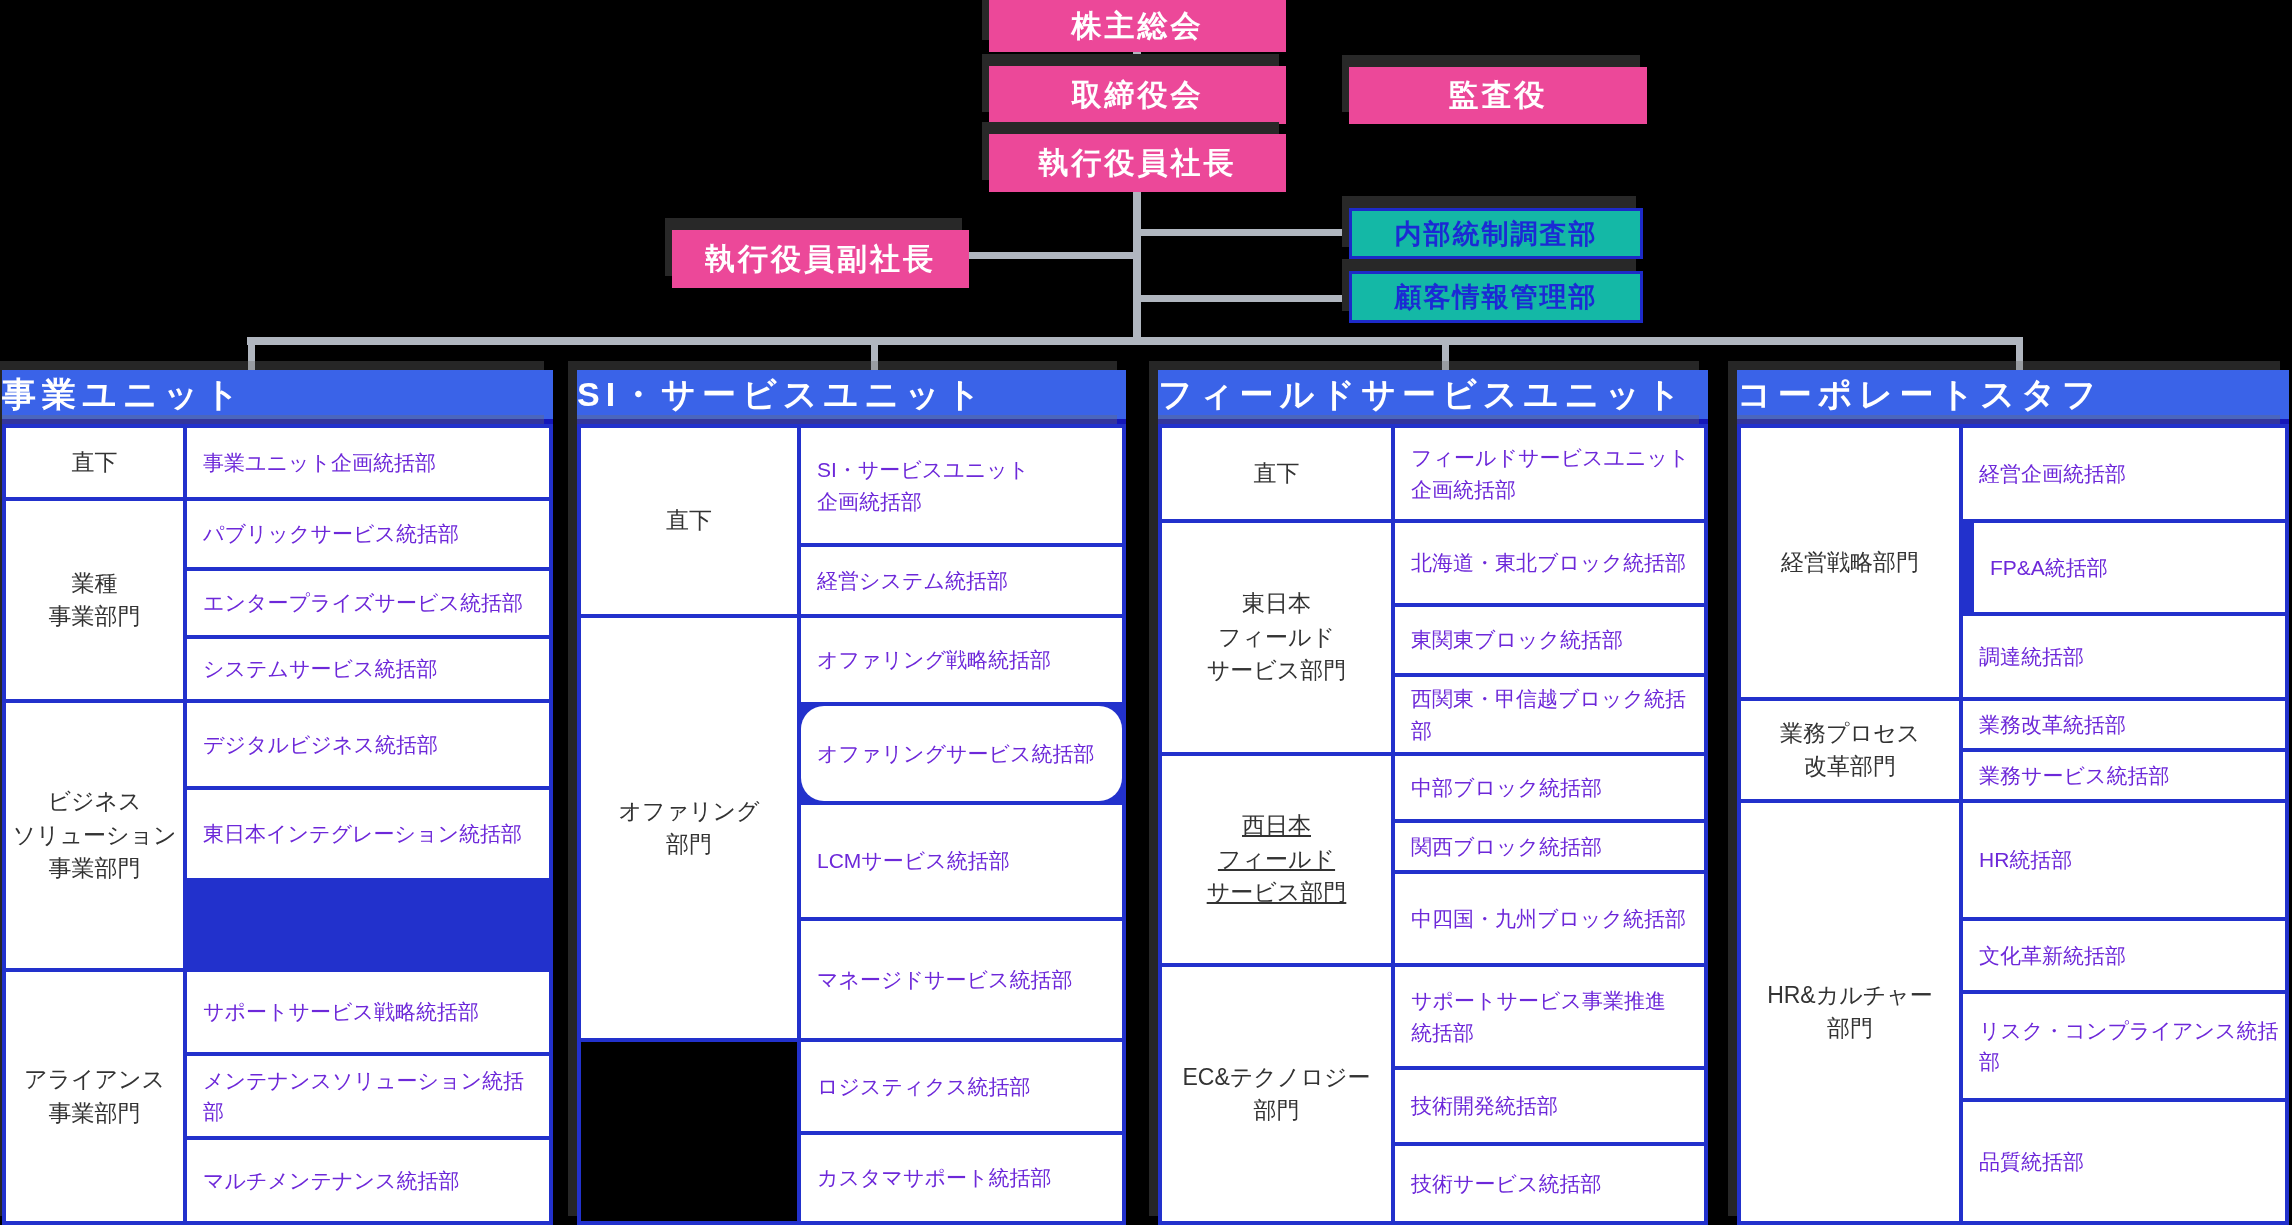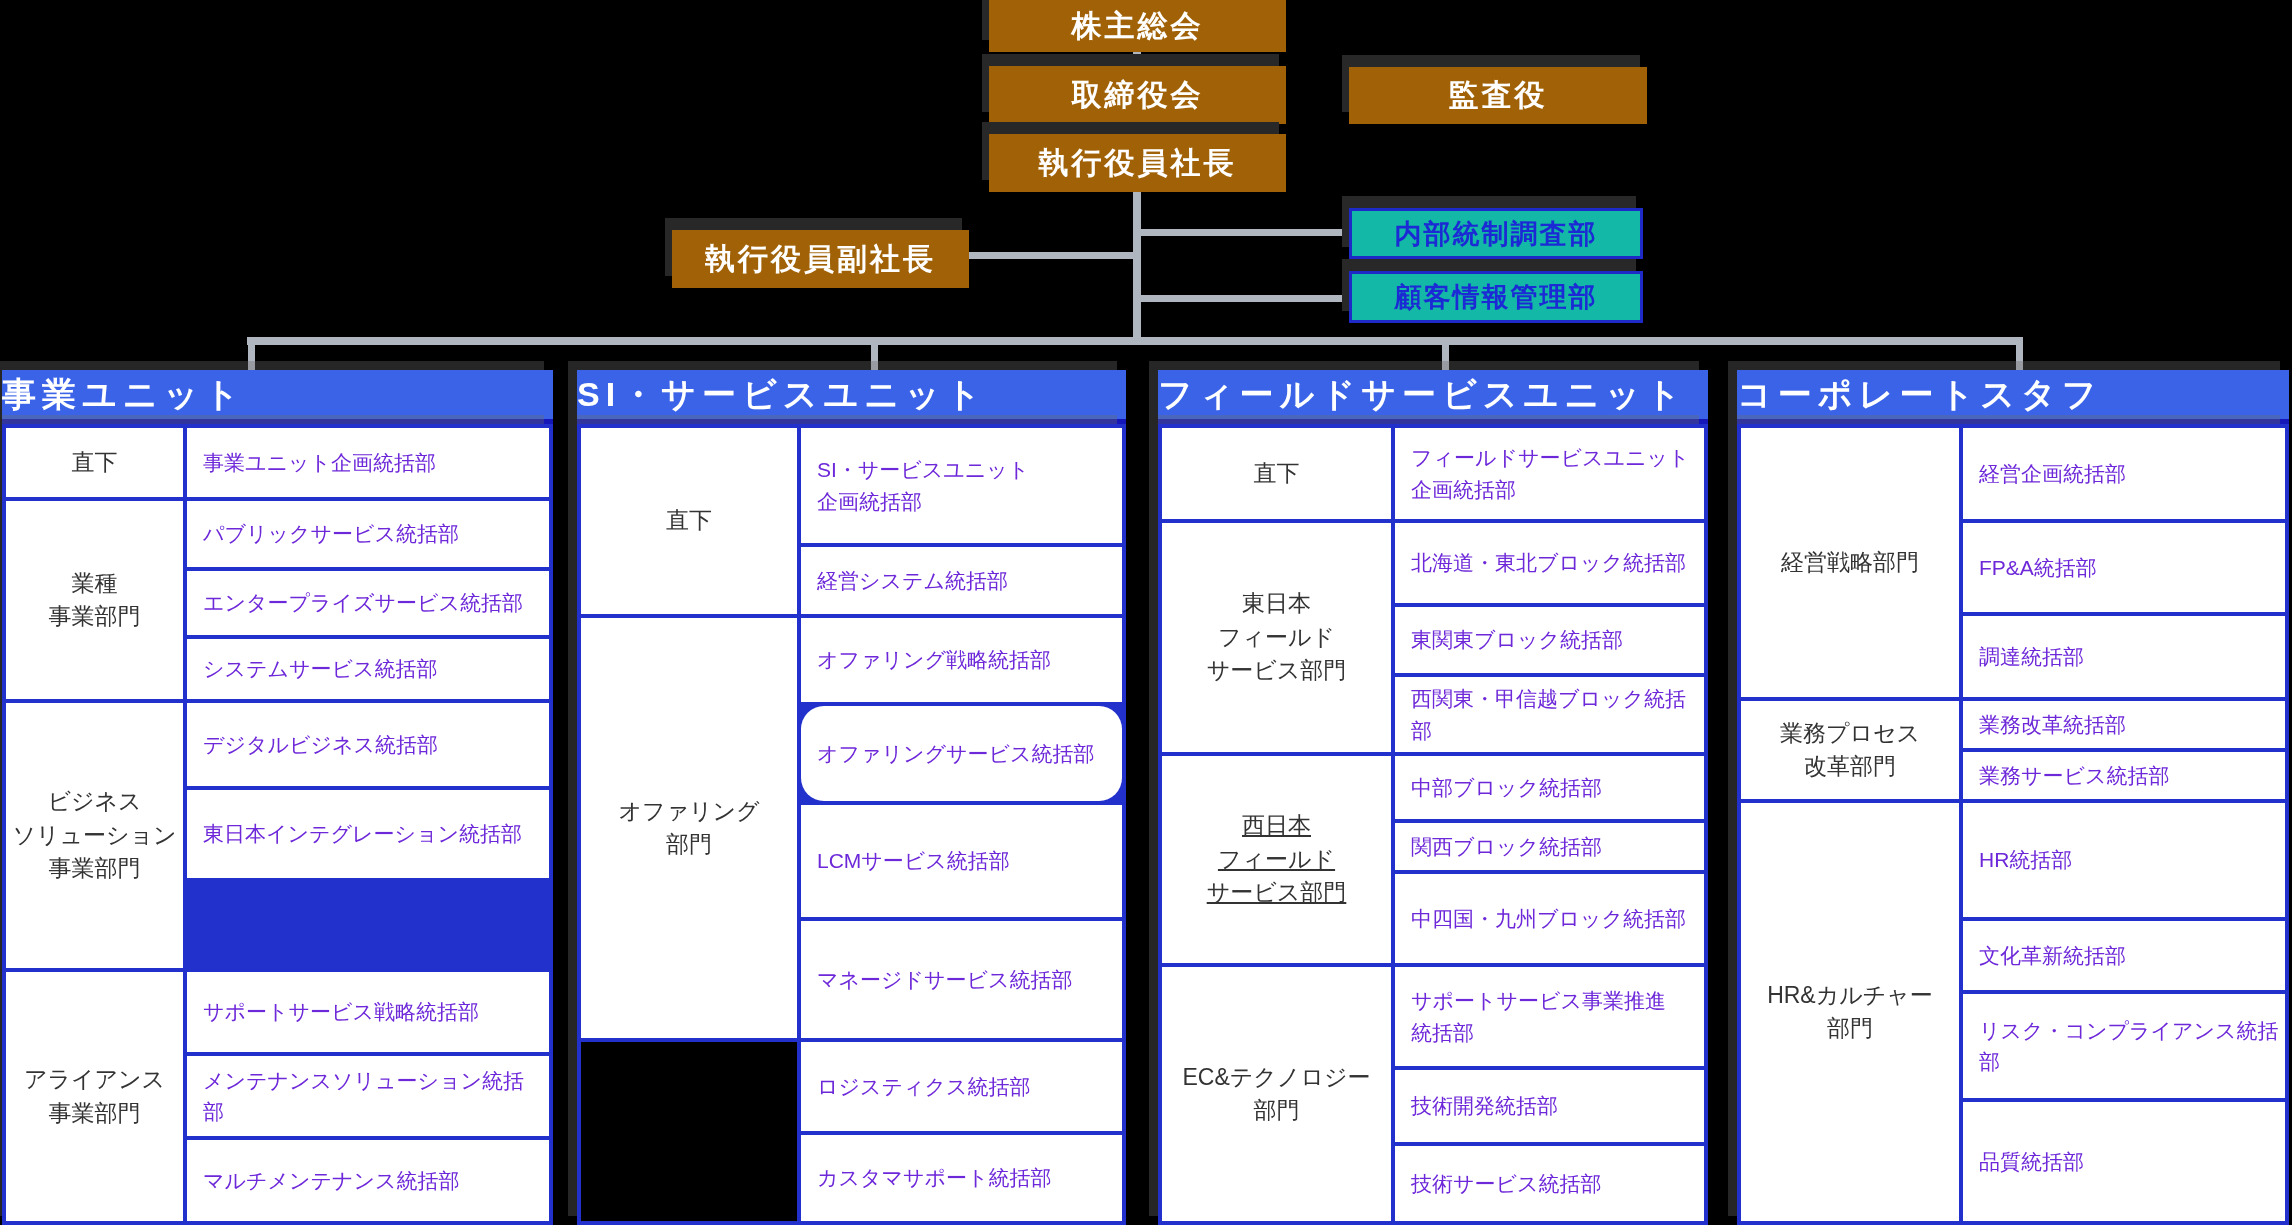--- a/index.html
+++ b/index.html
@@ -1,21 +1,21 @@
 <!DOCTYPE html>
 <html><head>
 <meta charset="utf-8">
 <style>
   html,body { margin:0; padding:0; background:#000; }
   #stage {
     position:relative; width:2292px; height:1225px; background:#000000;
     font-family:"Liberation Sans","DejaVu Sans",sans-serif; overflow:hidden;
   }
   .solid-box {
-    position:absolute; background:#a16207; color:#ffffff; font-weight:bold;
+    position:absolute; background:#ec4899; color:#ffffff; font-weight:bold;
     font-size:30px; letter-spacing:3px; display:flex; align-items:center;
     justify-content:center; box-shadow:-7px -12px 0 #282828; box-sizing:border-box;
   }
   .outline-box {
     position:absolute; background:#14b8a6; border:3px solid #1d2ac8; color:#1b2ad4;
     font-weight:bold; font-size:27px; letter-spacing:2px; display:flex;
     align-items:center; justify-content:center; box-sizing:border-box;
     box-shadow:-7px -12px 0 #282828;
   }
   .conn { position:absolute; background:#b0b6bf; }
@@ -154,21 +154,21 @@
     <div class="cell dept-cell" style="grid-row:10;">技術サービス統括部</div>
   </div>
 
   <div class="unit-table" style="left:1737px; width:552px; grid-template-columns:218px 1fr; grid-template-rows:91px 89px 81px 47px 47px 114px 69px 104px 119px;">
     <div class="cell label-cell" style="grid-row:1 / span 3;">経営戦略部門</div>
     <div class="cell label-cell" style="grid-row:4 / span 2;">業務プロセス
 改革部門</div>
     <div class="cell label-cell" style="grid-row:6 / span 4;">HR&amp;カルチャー
 部門</div>
     <div class="cell dept-cell" style="grid-row:1;">経営企画統括部</div>
-    <div class="cell dept-cell" style="grid-row:2;">FP&amp;A統括部</div>
+    <div class="cell dept-cell" style="grid-row:2;margin-left:11px;">FP&amp;A統括部</div>
     <div class="cell dept-cell" style="grid-row:3;">調達統括部</div>
     <div class="cell dept-cell" style="grid-row:4;">業務改革統括部</div>
     <div class="cell dept-cell" style="grid-row:5;">業務サービス統括部</div>
     <div class="cell dept-cell" style="grid-row:6;">HR統括部</div>
     <div class="cell dept-cell" style="grid-row:7;">文化革新統括部</div>
     <div class="cell dept-cell" style="grid-row:8;">リスク・コンプライアンス統括部</div>
     <div class="cell dept-cell" style="grid-row:9;">品質統括部</div>
   </div>
 
 </div>

